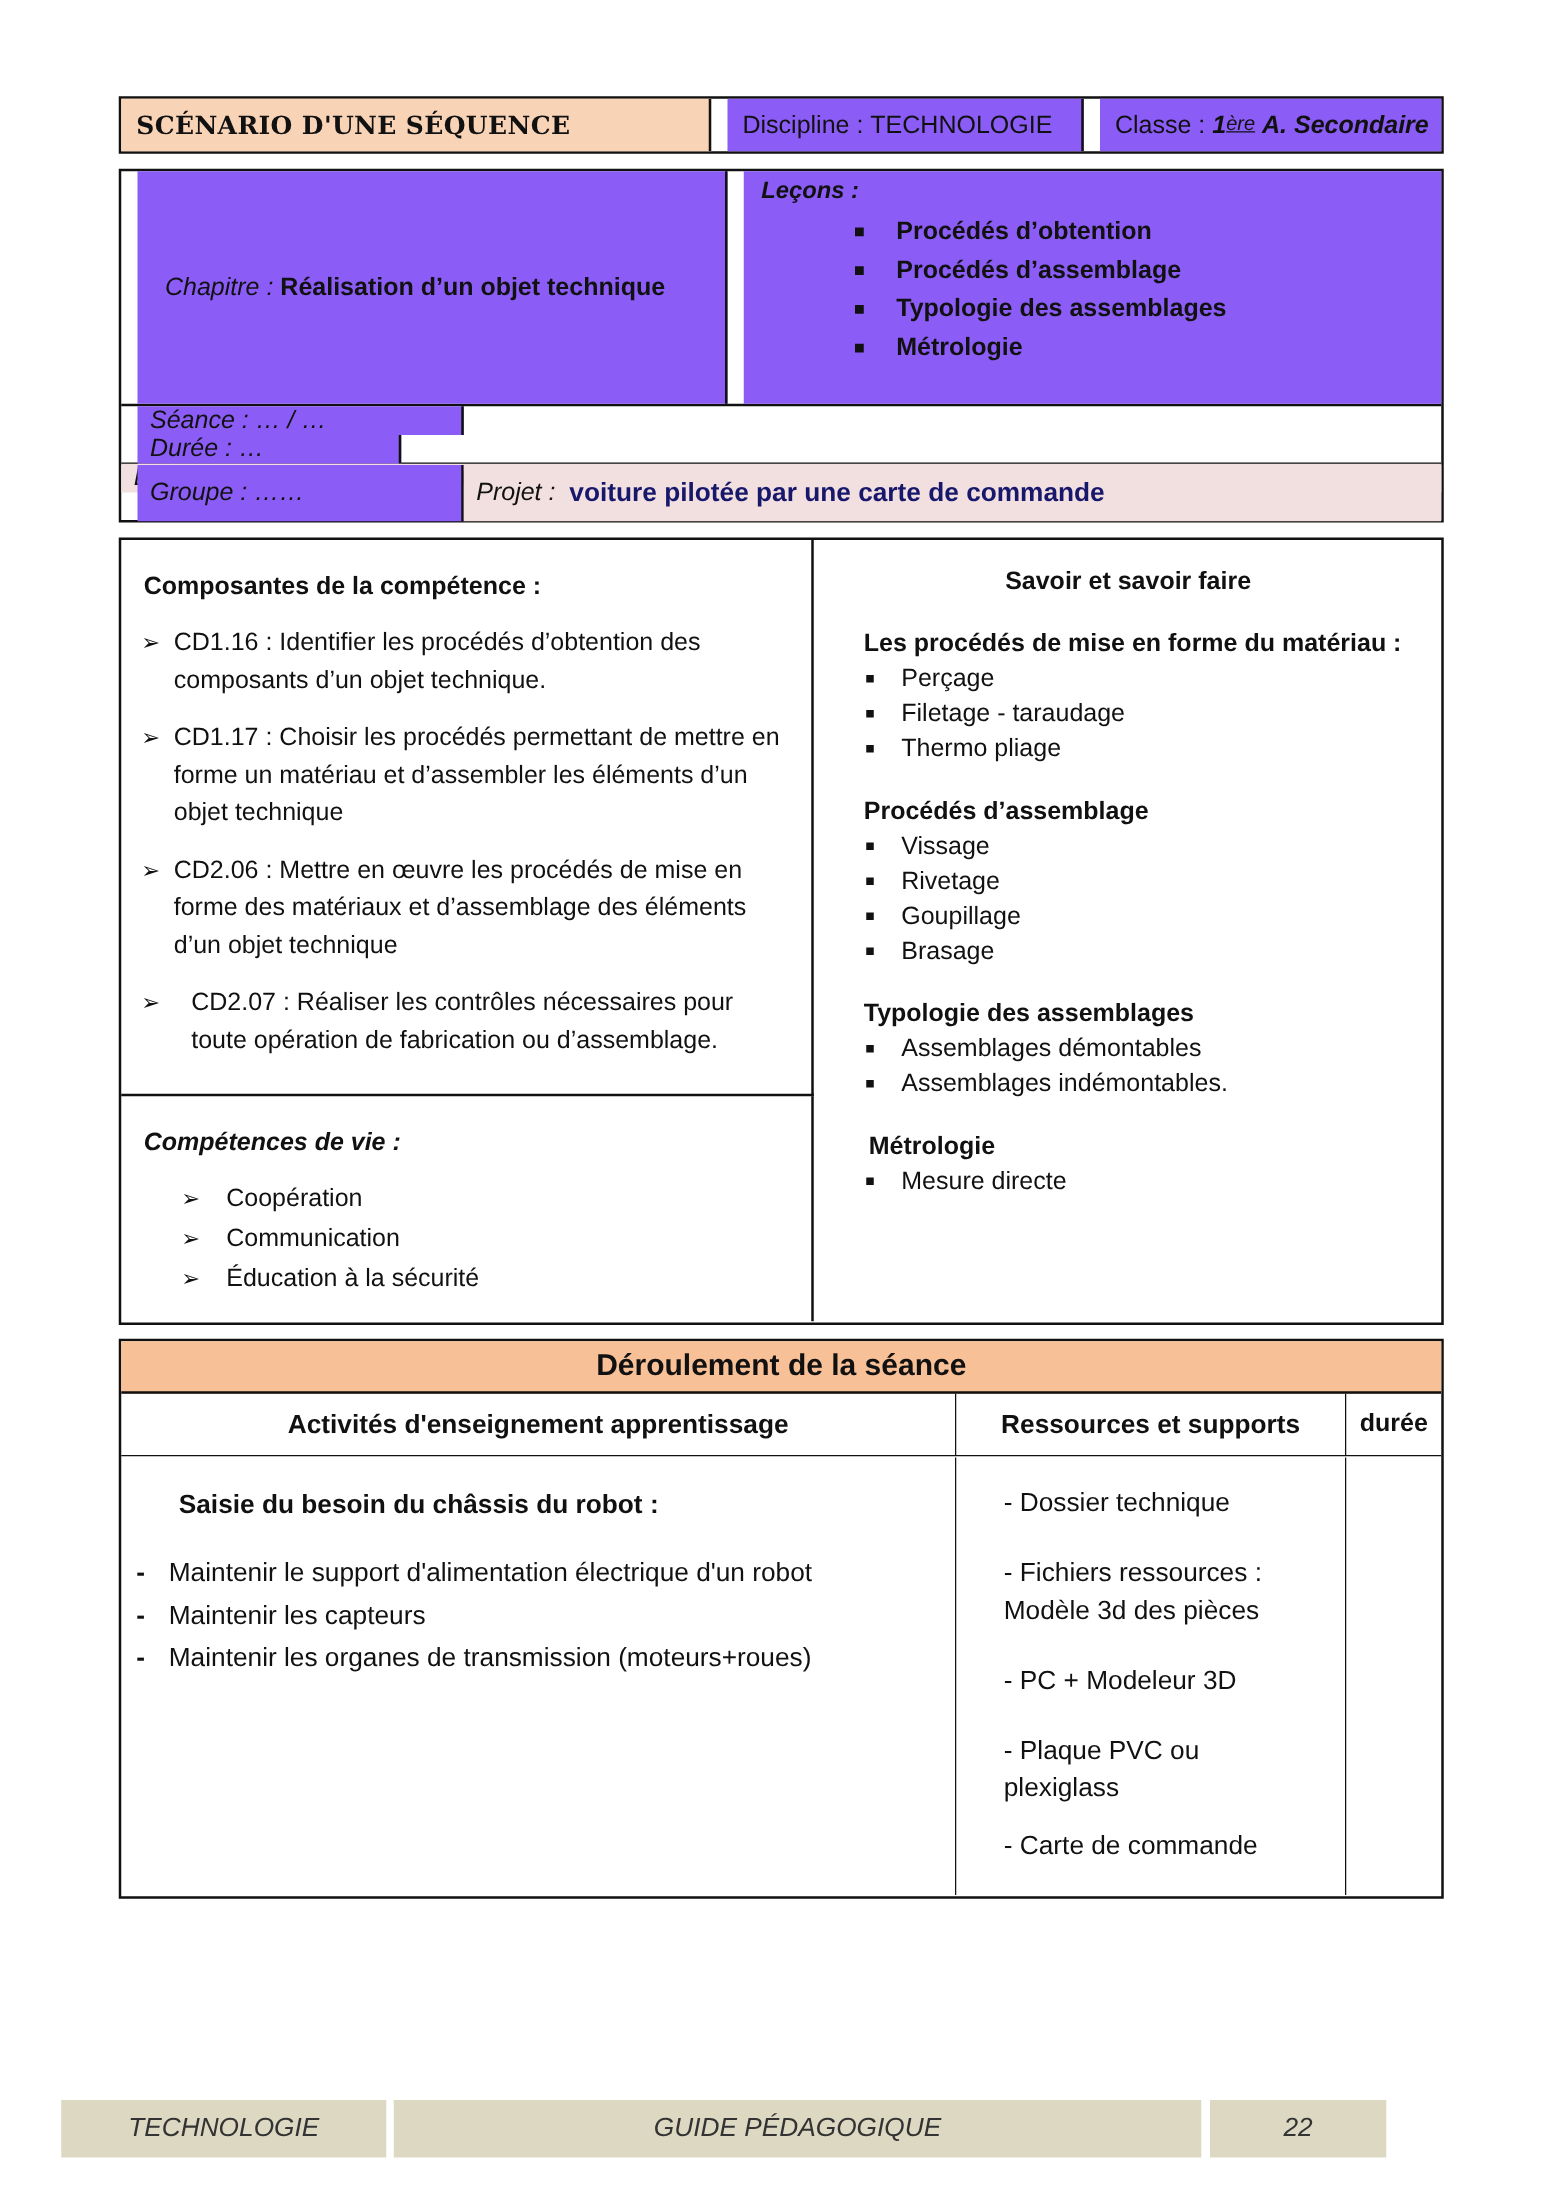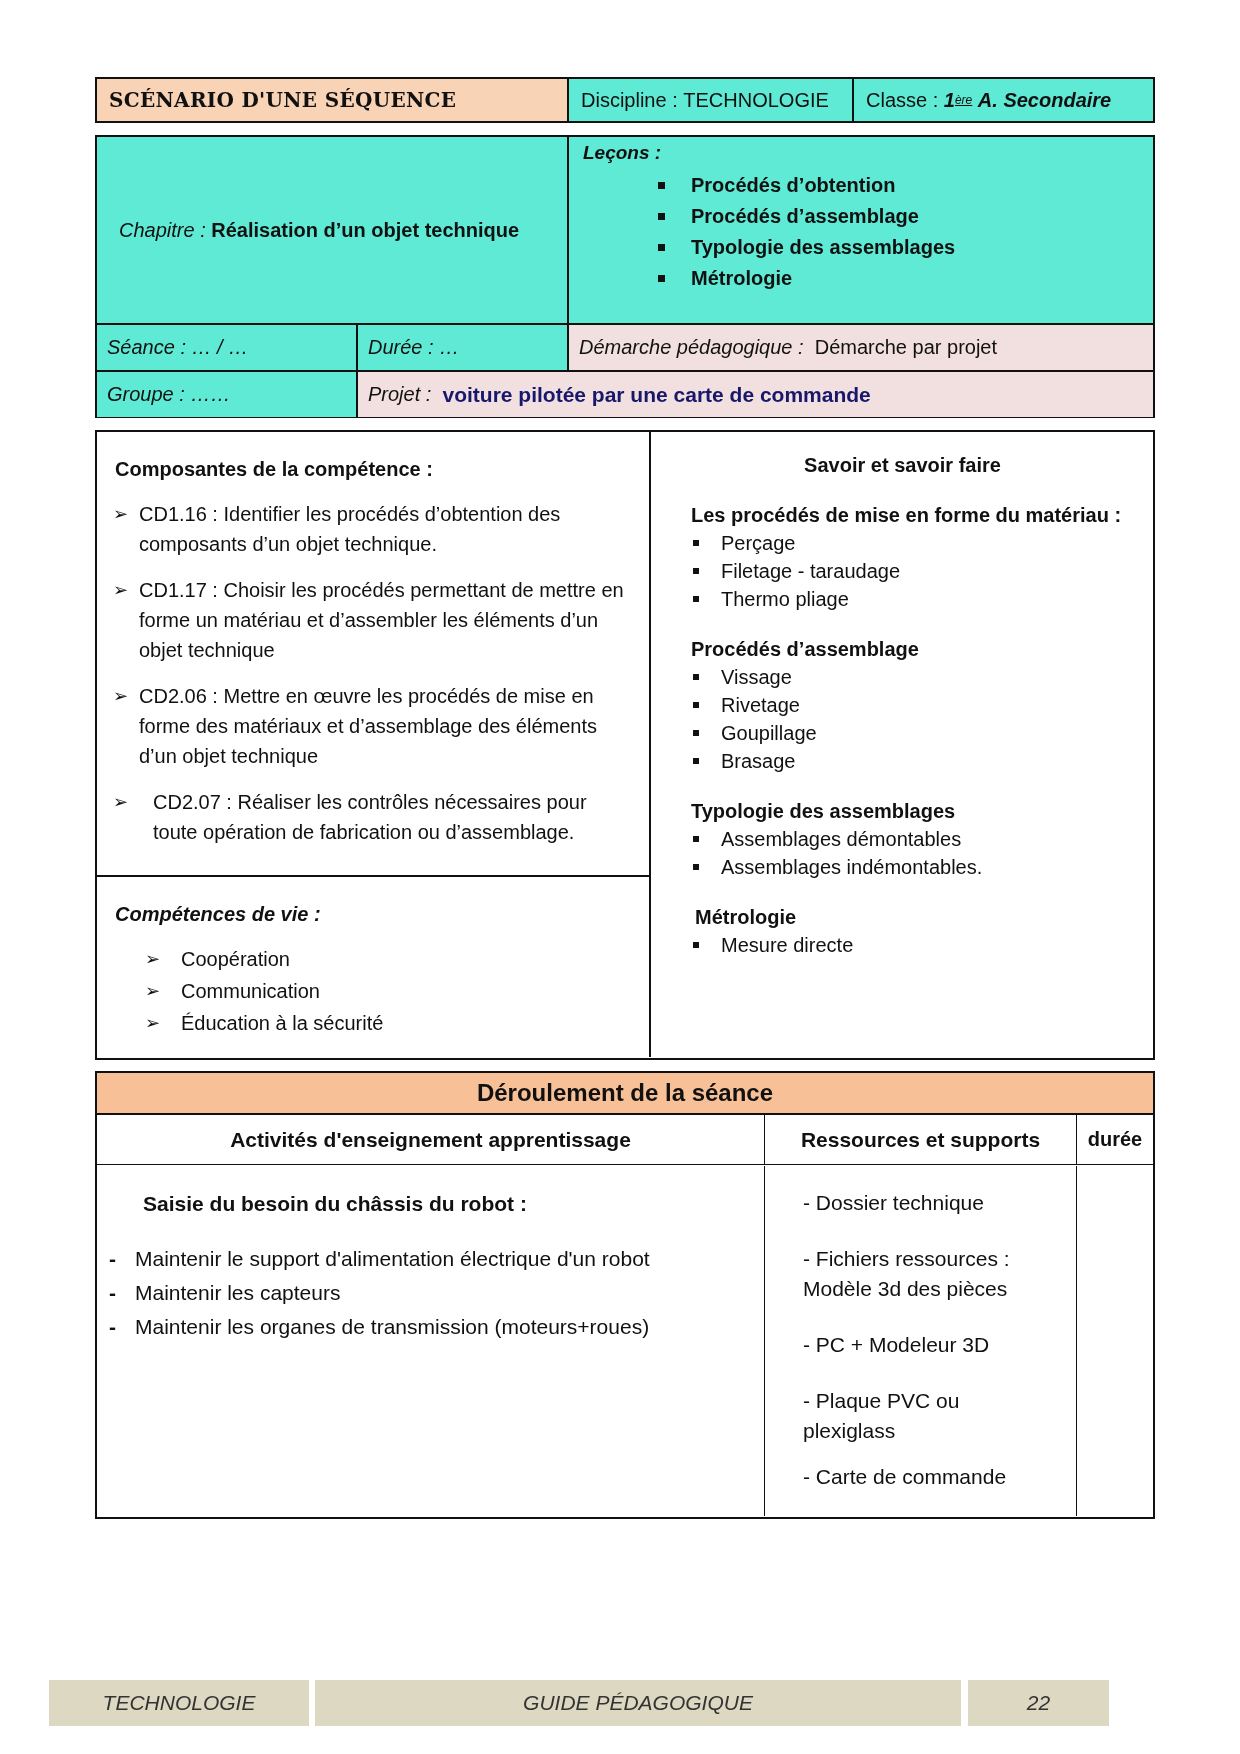--- a/index.html
+++ b/index.html
@@ -1,19 +1,19 @@
 <!DOCTYPE html>
 <html><head>
 <meta charset="utf-8">
 <style>
   * { box-sizing: border-box; margin: 0; padding: 0; }
   body { width: 1240px; height: 1754px; background: #fff; position: relative; font-family: "Liberation Sans", "DejaVu Sans", sans-serif; color: #111; overflow: hidden; }
   .abs { position: absolute; }
   .b2 { border: 2.5px solid #111; }
-  .beige { background: #5eead4; }
+  .beige { background: #8b5cf6; margin-left: 13px; }
   .peach { background: #f8d3b6; }
   .pink { background: #f2dfdf; }
   .orange { background: #f7c096; }
   .it { font-style: italic; }
   .bold { font-weight: bold; }
   .navy { color: #17176b; }
 
   
   #hdr { left: 95px; top: 77px; width: 1060px; height: 46px; display: flex; }
   #hdr > div { height: 100%; display: flex; align-items: center; font-size: 20px; border-right: 2.5px solid #111; }
@@ -49,21 +49,21 @@
 <body>
 
 <div id="hdr" class="abs b2">
   <div class="peach" style="width:472px;padding-left:12px;">
     <span class="title-stencil">SCÉNARIO D'UNE SÉQUENCE</span>
   </div>
   <div class="beige" style="width:285px;padding-left:12px;">
     <span>Discipline :</span>&nbsp;<span>TECHNOLOGIE</span>
   </div>
   <div class="beige" style="flex:1;padding-left:12px;">
-    <span>Classe :</span>&nbsp;<span class="it bold">1</span><sup class="it" style="font-size:12px;text-decoration:underline;">ère</sup>&nbsp;<span class="it bold">A. Secondaire</span>
+    <span>Classe :</span>&nbsp;<span class="it bold">1</span><sup class="it" style="font-size:16px;text-decoration:underline;">ère</sup>&nbsp;<span class="it bold">A. Secondaire</span>
   </div>
 </div>
 
 <div id="info" class="abs b2">
   <div class="row" style="top:0;height:188px;border-bottom:2.5px solid #111;">
     <div class="beige" style="width:472px;padding-left:22px;">
       <span class="it">Chapitre :</span>&nbsp;<span class="bold" style="font-weight:600;">Réalisation d’un objet technique</span>
     </div>
     <div class="beige" style="flex:1;flex-direction:column;align-items:flex-start;justify-content:flex-start;padding:5px 0 0 14px;">
       <span class="it bold" style="font-size:19px;">Leçons :</span>
@@ -80,21 +80,21 @@
             <span class="sq"></span>
             <span>Typologie des assemblages</span>
           </li>
         <li>
             <span class="sq"></span>
             <span>Métrologie</span>
           </li>
       </ul>
     </div>
   </div>
-  <div class="row" style="top:188px;height:47px;border-bottom:2.5px solid #111;">
+  <div class="row" style="top:188px;height:47px;border-bottom:2.5px solid #111;flex-direction:column;">
     <div class="beige it" style="width:261px;">
         <span>Séance : … / …</span>
       </div>
     <div class="beige it" style="width:211px;">
         <span>Durée : …</span>
       </div>
     <div class="pink" style="flex:1;">
       <span class="it">Démarche pédagogique :</span>&nbsp;&nbsp;<span>Démarche par projet</span>
     </div>
   </div>

